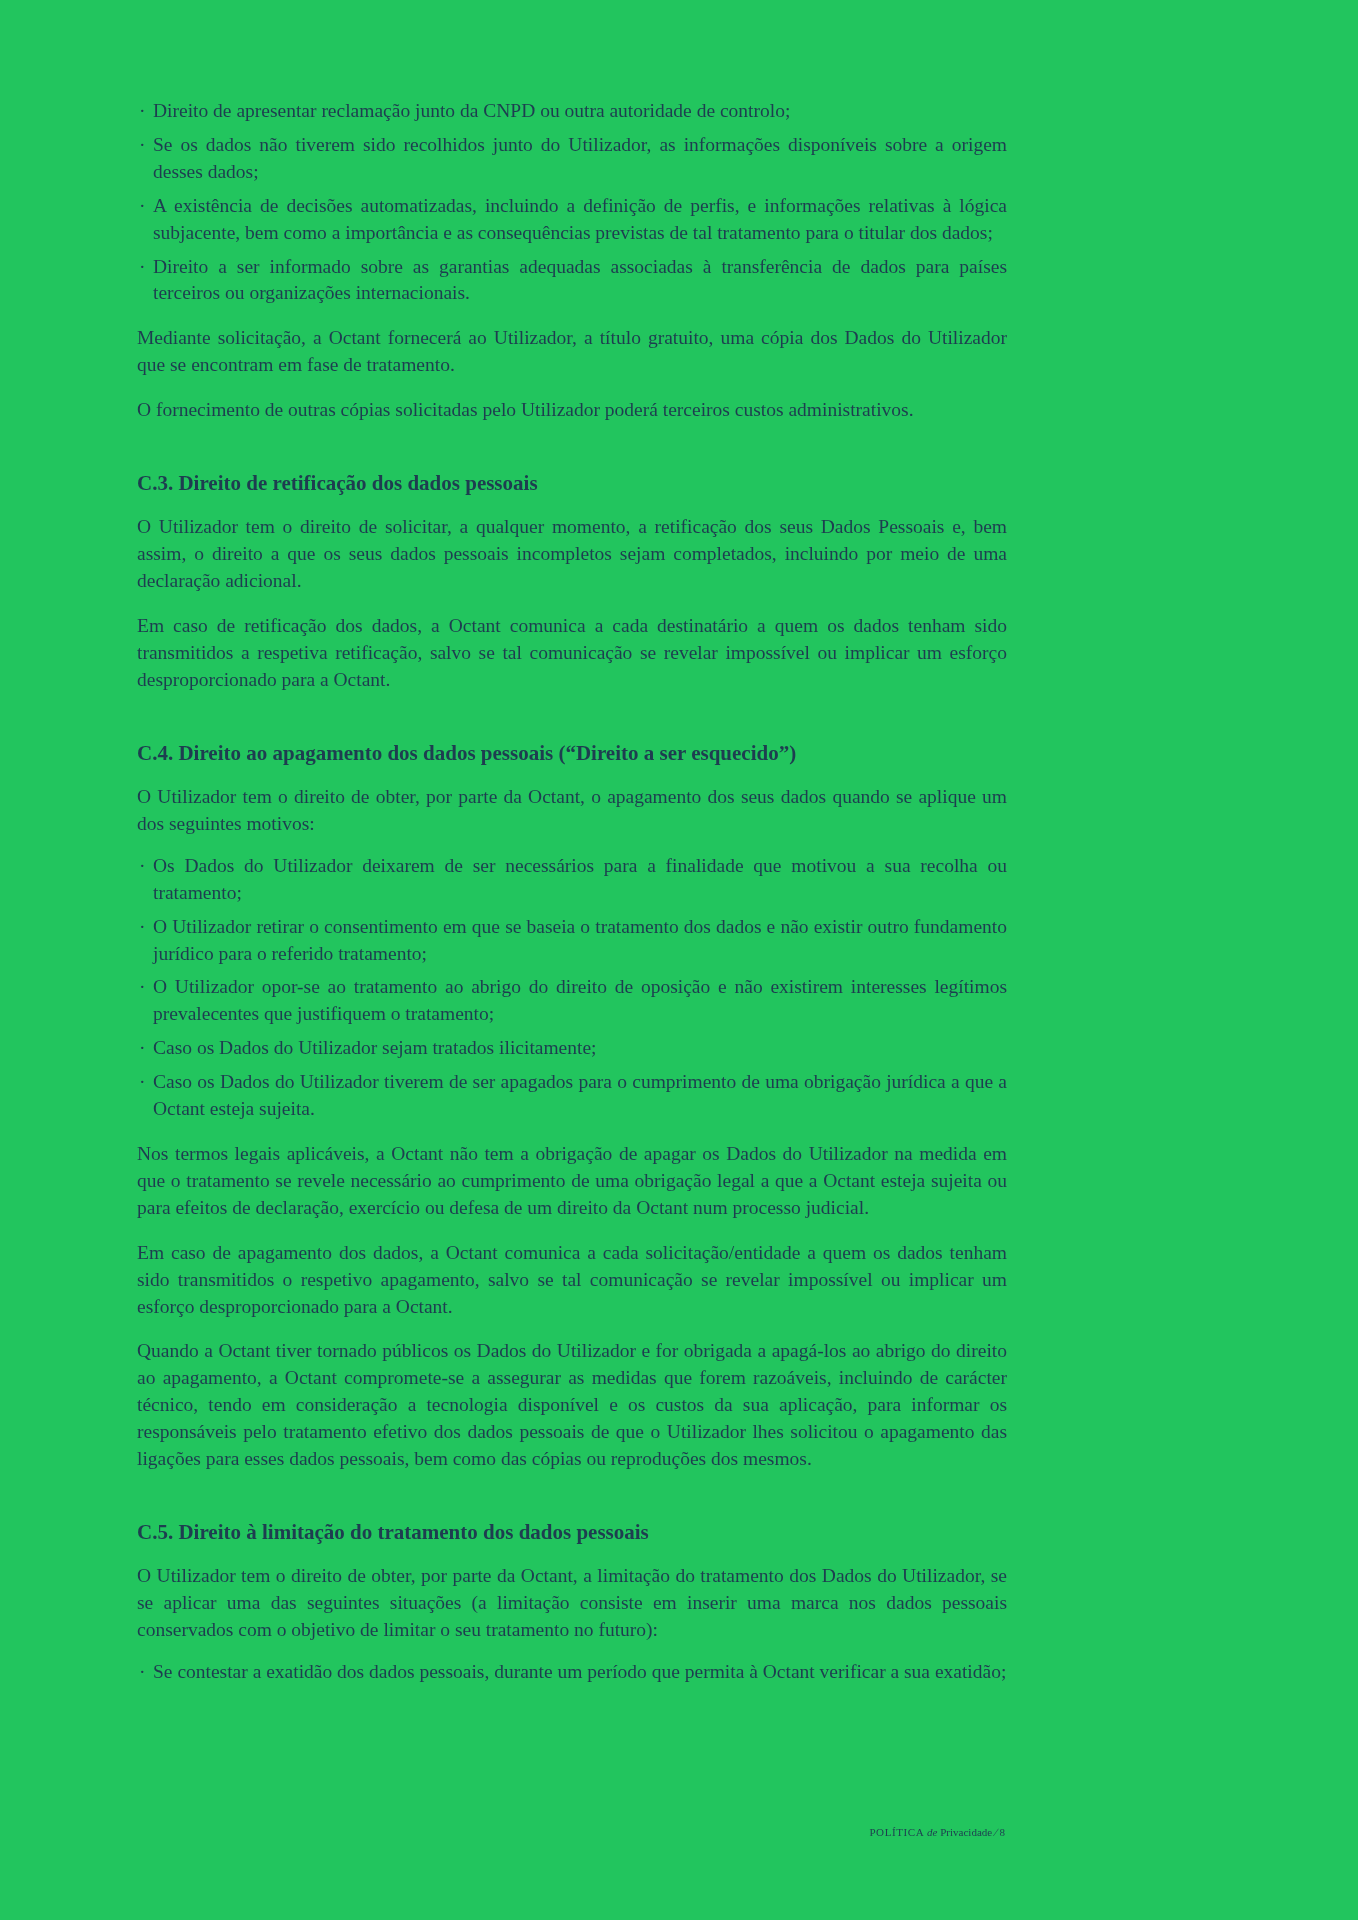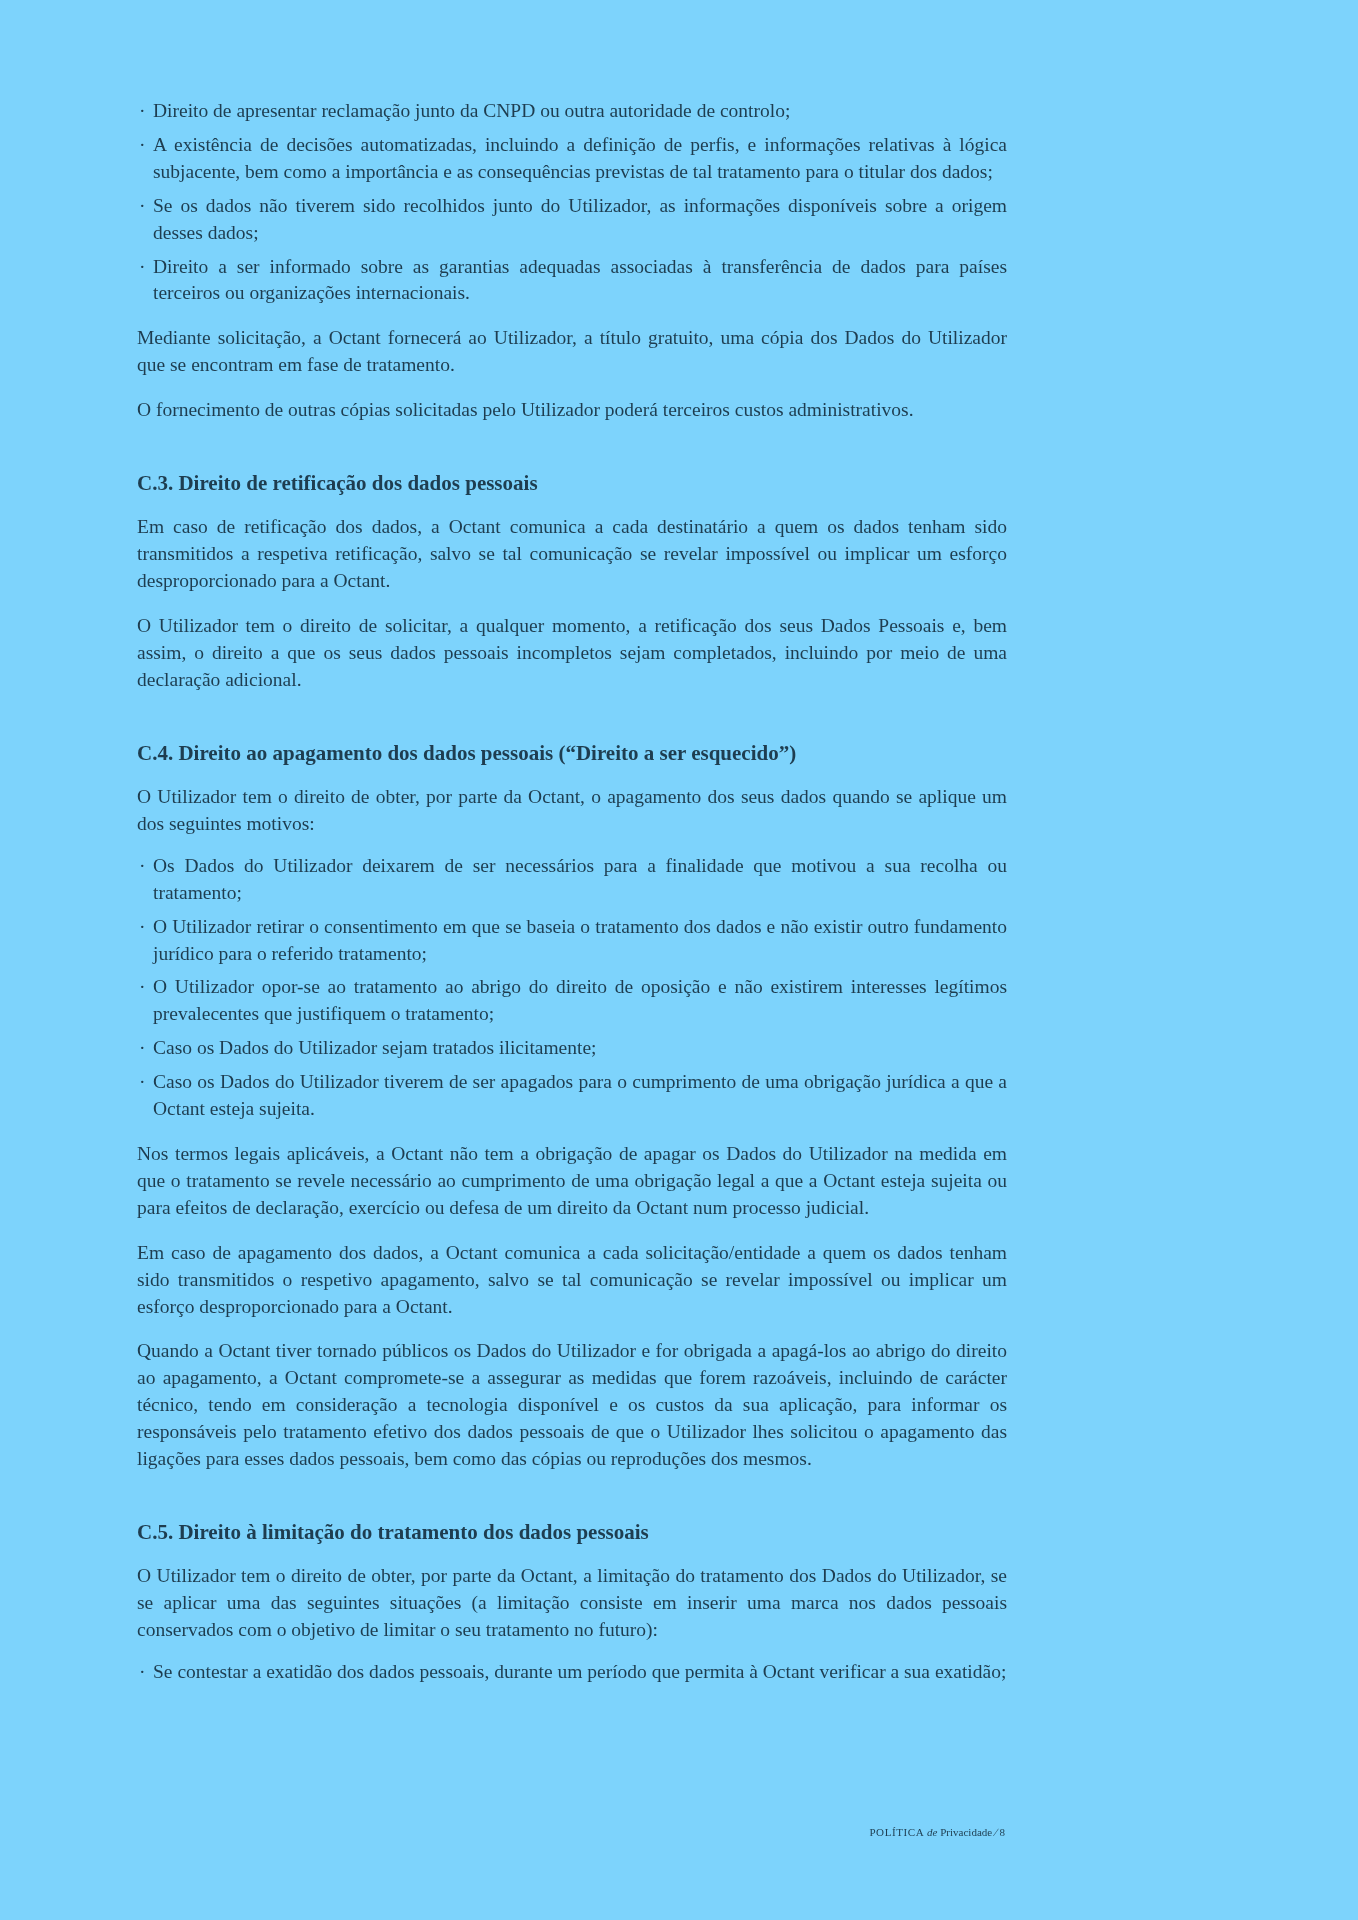--- a/index.html
+++ b/index.html
@@ -6,21 +6,21 @@
   html, body {
     width: 1358px;
     height: 1920px;
     background: #ffffff;
     font-family: "Liberation Serif", "DejaVu Serif", serif;
   }
   .page {
     position: relative;
     width: 1358px;
     height: 1920px;
-    background: #7dd3fc;
+    background: #22c55e;
     color: #1e3d50;
     overflow: hidden;
   }
   .content {
     position: absolute;
     top: 98px;
     left: 137px;
     width: 870px;
   }
   p, li {
@@ -66,31 +66,31 @@
   .footer .italic { font-style: italic; }
 </style>
 </head>
 <body>
 
 <div class="page">
   <main class="content">
 
     <ul>
       <li>Direito de apresentar reclamação junto da CNPD ou outra autoridade de controlo;</li>
+      <li>Se os dados não tiverem sido recolhidos junto do Utilizador, as informações disponíveis sobre a origem desses dados;</li>
       <li>A existência de decisões automatizadas, incluindo a definição de perfis, e informações relativas à lógica subjacente, bem como a importância e as consequências previstas de tal tratamento para o titular dos dados;</li>
-      <li>Se os dados não tiverem sido recolhidos junto do Utilizador, as informações disponíveis sobre a origem desses dados;</li>
       <li>Direito a ser informado sobre as garantias adequadas associadas à transferência de dados para países terceiros ou organizações internacionais.</li>
     </ul>
 
     <p>Mediante solicitação, a Octant fornecerá ao Utilizador, a título gratuito, uma cópia dos Dados do Utilizador que se encontram em fase de tratamento.</p>
     <p>O fornecimento de outras cópias solicitadas pelo Utilizador poderá terceiros custos administrativos.</p>
 
     <h2>C.3. Direito de retificação dos dados pessoais</h2>
+    <p>O Utilizador tem o direito de solicitar, a qualquer momento, a retificação dos seus Dados Pessoais e, bem assim, o direito a que os seus dados pessoais incompletos sejam completados, incluindo por meio de uma declaração adicional.</p>
     <p>Em caso de retificação dos dados, a Octant comunica a cada destinatário a quem os dados tenham sido transmitidos a respetiva retificação, salvo se tal comunicação se revelar impossível ou implicar um esforço desproporcionado para a Octant.</p>
-    <p>O Utilizador tem o direito de solicitar, a qualquer momento, a retificação dos seus Dados Pessoais e, bem assim, o direito a que os seus dados pessoais incompletos sejam completados, incluindo por meio de uma declaração adicional.</p>
 
     <h2>C.4. Direito ao apagamento dos dados pessoais (“Direito a ser esquecido”)</h2>
     <p>O Utilizador tem o direito de obter, por parte da Octant, o apagamento dos seus dados quando se aplique um dos seguintes motivos:</p>
     <ul>
       <li>Os Dados do Utilizador deixarem de ser necessários para a finalidade que motivou a sua recolha ou tratamento;</li>
       <li>O Utilizador retirar o consentimento em que se baseia o tratamento dos dados e não existir outro fundamento jurídico para o referido tratamento;</li>
       <li>O Utilizador opor-se ao tratamento ao abrigo do direito de oposição e não existirem interesses legítimos prevalecentes que justifiquem o tratamento;</li>
       <li>Caso os Dados do Utilizador sejam tratados ilicitamente;</li>
       <li>Caso os Dados do Utilizador tiverem de ser apagados para o cumprimento de uma obrigação jurídica a que a Octant esteja sujeita.</li>
     </ul>

